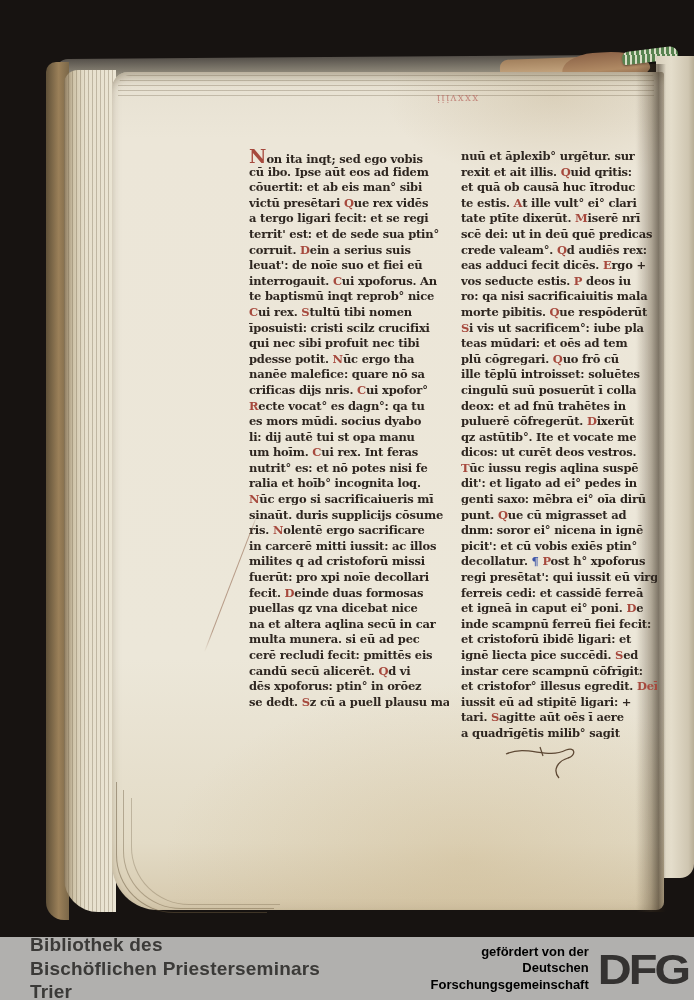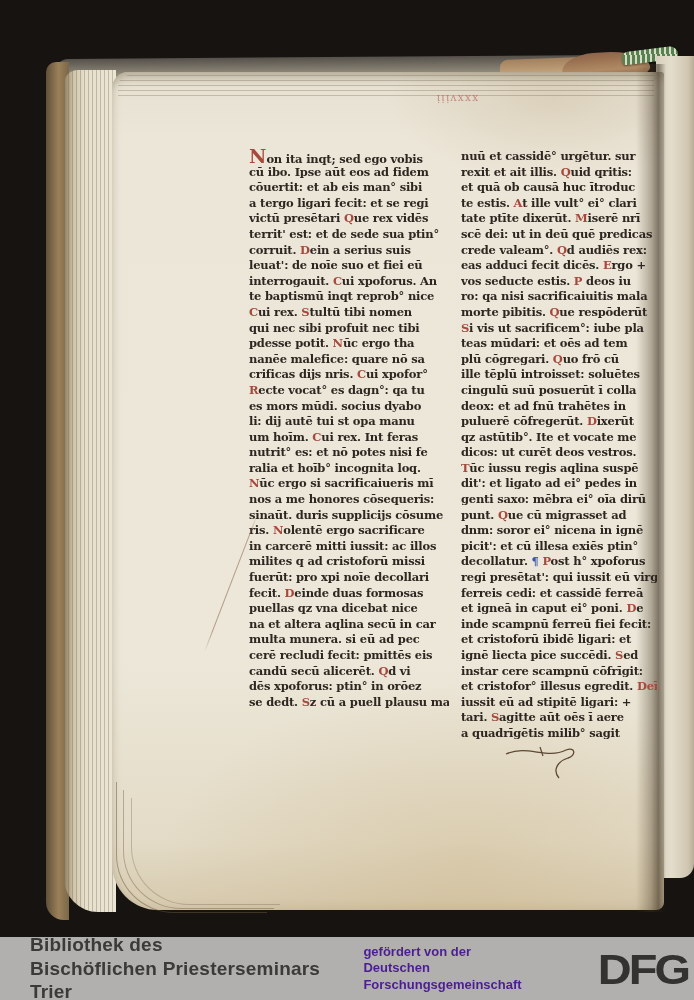--- a/index.html
+++ b/index.html
@@ -56,21 +56,21 @@
   .par{color:#3d55a8;}
   #col-left .ms-line:first-child .rub{font-size:19px;letter-spacing:0;}
   #scratch{position:absolute;left:258px;top:514px;width:148px;height:1px;transform-origin:0 0;transform:rotate(111deg);
     background:linear-gradient(90deg,rgba(140,95,70,0),rgba(140,95,70,.55) 15%,rgba(140,95,70,.55) 85%,rgba(140,95,70,0));}
   #flourish{position:absolute;left:502px;top:740px;}
 
   
   #footer{position:absolute;left:0;top:937px;width:694px;height:63px;background:#b1b0ae;
     display:flex;align-items:center;box-sizing:border-box;}
   #lib-name{margin-left:30px;font-weight:bold;font-size:19px;line-height:1.24;color:#3b3a38;letter-spacing:.2px;}
-  #funding{margin-left:auto;text-align:left;font-size:13px;font-weight:bold;line-height:1.25;color:#4c1d95;}
+  #funding{margin-left:auto;text-align:right;font-size:13px;font-weight:bold;line-height:1.25;color:#000000;}
   #dfg-logo{font-weight:bold;font-size:47px;letter-spacing:-3px;color:#343231;margin:0 6px 0 9px;
     transform:scaleY(.92);line-height:1;}
 </style>
 </head>
 <body>
 
 <div id="stage">
 
   <div id="head-edge"></div>
   <div id="tailcap"></div>
@@ -90,56 +90,56 @@
   <div id="arc1" class="arc"></div>
   <div id="arc2" class="arc"></div>
   <div id="arc3" class="arc"></div>
   <div id="gutter"></div>
 
   <div id="folio">xxxviii</div>
   <div id="col-left" class="ms-col">
       <div class="ms-line"><span class="rub">N</span>on ita inqt; sed ego vobis</div>
       <div class="ms-line">cū ibo. Ipse aūt eos ad fidem</div>
       <div class="ms-line">cōuertit: et ab eis man° sibi</div>
+      <div class="ms-line">victū presētari <span class="rub">Q</span>ue rex vidēs</div>
       <div class="ms-line">a tergo ligari fecit: et se regi</div>
-      <div class="ms-line">victū presētari <span class="rub">Q</span>ue rex vidēs</div>
       <div class="ms-line">territ' est: et de sede sua ptin°</div>
       <div class="ms-line">corruit. <span class="rub">D</span>ein a serius suis</div>
       <div class="ms-line">leuat': de noīe suo et fiei eū</div>
       <div class="ms-line">interrogauit. <span class="rub">C</span>ui xpoforus. An</div>
       <div class="ms-line">te baptismū inqt reprob° nice</div>
       <div class="ms-line"><span class="rub">C</span>ui rex. <span class="rub">S</span>tultū tibi nomen</div>
+      <div class="ms-line">īposuisti: cristi scilz crucifixi</div>
       <div class="ms-line">qui nec sibi profuit nec tibi</div>
       <div class="ms-line">pdesse potit. <span class="rub">N</span>ūc ergo tha</div>
       <div class="ms-line">nanēe malefice: quare nō sa</div>
       <div class="ms-line">crificas dijs nris. <span class="rub">C</span>ui xpofor°</div>
       <div class="ms-line"><span class="rub">R</span>ecte vocat° es dagn°: qa tu</div>
       <div class="ms-line">es mors mūdi. socius dyabo</div>
       <div class="ms-line">li: dij autē tui st opa manu</div>
       <div class="ms-line">um hoīm. <span class="rub">C</span>ui rex. Int feras</div>
       <div class="ms-line">nutrit° es: et nō potes nisi fe</div>
       <div class="ms-line">ralia et hoīb° incognita loq.</div>
       <div class="ms-line"><span class="rub">N</span>ūc ergo si sacrificaiueris mī</div>
-      <div class="ms-line">nos a me honores cōsequeris:</div>
       <div class="ms-line">sinaūt. duris supplicijs cōsume</div>
       <div class="ms-line">ris. <span class="rub">N</span>olentē ergo sacrificare</div>
       <div class="ms-line">in carcerē mitti iussit: ac illos</div>
       <div class="ms-line">milites q ad cristoforū missi</div>
       <div class="ms-line">fuerūt: pro xpi noīe decollari</div>
       <div class="ms-line">fecit. <span class="rub">D</span>einde duas formosas</div>
       <div class="ms-line">puellas qz vna dicebat nice</div>
       <div class="ms-line">na et altera aqlina secū in car</div>
       <div class="ms-line">multa munera. si eū ad pec</div>
       <div class="ms-line">cerē recludi fecit: pmittēs eis</div>
       <div class="ms-line">candū secū alicerēt. <span class="rub">Q</span>d vi</div>
       <div class="ms-line">dēs xpoforus: ptin° in orōez</div>
       <div class="ms-line">se dedt. <span class="rub">S</span>z cū a puell plausu ma</div>
     </div>
   <div id="col-right" class="ms-col">
-      <div class="ms-line">nuū et cassidē° urgētur. sur</div>
+      <div class="ms-line">nuū et āplexib° urgētur. sur</div>
       <div class="ms-line">rexit et ait illis. <span class="rub">Q</span>uid qritis:</div>
       <div class="ms-line">et quā ob causā huc ītroduc</div>
       <div class="ms-line">te estis. <span class="rub">A</span>t ille vult° ei° clari</div>
       <div class="ms-line">tate ptīte dixerūt. <span class="rub">M</span>iserē nrī</div>
       <div class="ms-line">scē dei: ut in deū quē predicas</div>
       <div class="ms-line">crede valeam°. <span class="rub">Q</span>d audiēs rex:</div>
       <div class="ms-line">eas adduci fecit dicēs. <span class="rub">E</span>rgo +</div>
       <div class="ms-line">vos seducte estis. <span class="rub">P</span> deos iu</div>
       <div class="ms-line">ro: qa nisi sacrificaiuitis mala</div>
       <div class="ms-line">morte pibitis. <span class="rub">Q</span>ue respōderūt</div>
@@ -150,21 +150,21 @@
       <div class="ms-line">cingulū suū posuerūt ī colla</div>
       <div class="ms-line">deox: et ad fnū trahētes in</div>
       <div class="ms-line">puluerē cōfregerūt. <span class="rub">D</span>ixerūt</div>
       <div class="ms-line">qz astūtib°. Ite et vocate me</div>
       <div class="ms-line">dicos: ut curēt deos vestros.</div>
       <div class="ms-line"><span class="rub">T</span>ūc iussu regis aqlina suspē</div>
       <div class="ms-line">dit': et ligato ad ei° pedes in</div>
       <div class="ms-line">genti saxo: mēbra ei° oīa dirū</div>
       <div class="ms-line">punt. <span class="rub">Q</span>ue cū migrasset ad</div>
       <div class="ms-line">dnm: soror ei° nicena in ignē</div>
-      <div class="ms-line">picit': et cū illesa exiēs ptin°</div>
+      <div class="ms-line">picit': et cū vobis exiēs ptin°</div>
       <div class="ms-line">decollatur. <span class="par">¶</span> <span class="rub">P</span>ost h° xpoforus</div>
       <div class="ms-line">regi presētat': qui iussit eū virgis</div>
       <div class="ms-line">ferreis cedi: et cassidē ferreā</div>
       <div class="ms-line">et igneā in caput ei° poni. <span class="rub">D</span>e</div>
       <div class="ms-line">inde scampnū ferreū fiei fecit:</div>
       <div class="ms-line">et cristoforū ibidē ligari: et</div>
       <div class="ms-line">ignē liecta pice succēdi. <span class="rub">S</span>ed</div>
       <div class="ms-line">instar cere scampnū cōfrīgit:</div>
       <div class="ms-line">et cristofor° illesus egredit. <span class="rub">Deīde</span></div>
       <div class="ms-line">iussit eū ad stipitē ligari: +</div>

